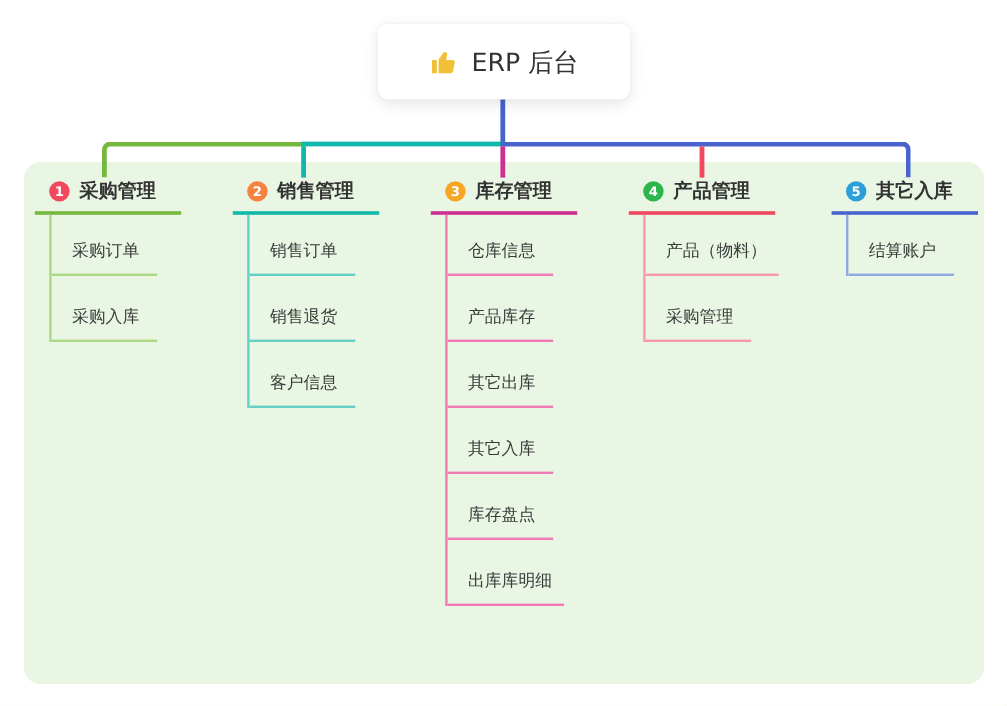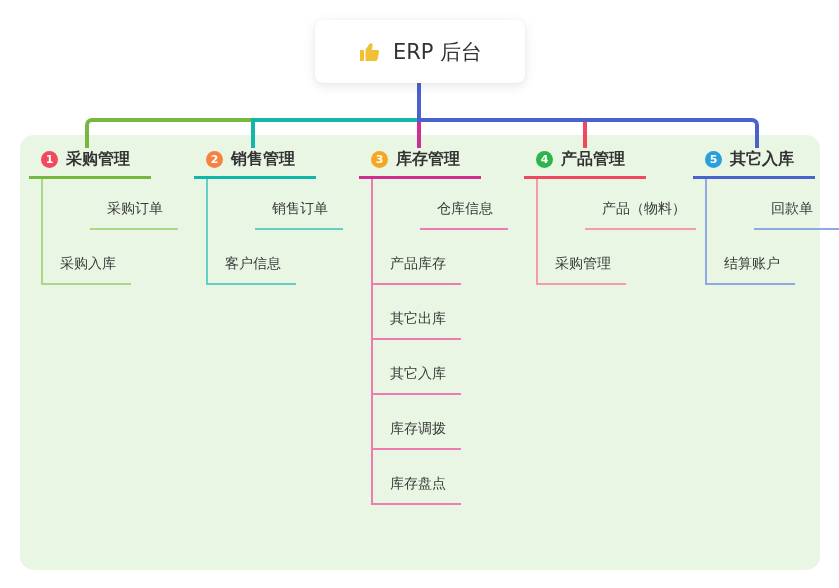--- a/index.html
+++ b/index.html
@@ -34,21 +34,21 @@
   .badge { flex:0 0 auto; width:17px; height:17px; border-radius:50%;
            background:var(--badge); color:#fff; font-size:11px; font-weight:bold;
            display:flex; align-items:center; justify-content:center; }
   .branch-label { font-size:16px; font-weight:600; color:#333; white-space:nowrap;text-align:center; }
 
   .branch-children { margin-left:12px; border-left:2px solid var(--child-line); }
   .child-row { width:max-content; min-width:88px; height:55px;
                display:flex; align-items:flex-end;
                padding:0 10px 10px 17px;
                border-bottom:2px solid var(--child-line); cursor:pointer; }
-  .child-row:first-child { height:51px;margin-left:47px; }
+  .child-row:first-child { height:51px; }
   .child-label { font-size:14px; color:#3a3a3a; white-space:nowrap; }
 </style>
 </head>
 <body>
 
 <div class="canvas">
 
   <div class="panel" style="background: rgb(233, 246, 227);"></div>
 
   <div class="root-node">
@@ -84,20 +84,23 @@
   <div class="branch" style="left: 194px; --line: #12b7ab; --child-line: #63cfc5; --badge: #f5823e;">
     <div class="branch-header">
       <span class="badge">2</span>
       <span class="branch-label">销售管理</span>
     </div>
     <div class="branch-children">
         <div class="child-row">
           <span class="child-label">销售订单</span>
         </div>
         <div class="child-row">
+          <span class="child-label">销售退货</span>
+        </div>
+        <div class="child-row">
           <span class="child-label">客户信息</span>
         </div>
       </div>
   </div>
 
   <div class="branch" style="left: 359px; --line: #ce2f92; --child-line: #f07ab2; --badge: #f6a623;">
     <div class="branch-header">
       <span class="badge">3</span>
       <span class="branch-label">库存管理</span>
     </div>
@@ -108,24 +111,24 @@
         <div class="child-row">
           <span class="child-label">产品库存</span>
         </div>
         <div class="child-row">
           <span class="child-label">其它出库</span>
         </div>
         <div class="child-row">
           <span class="child-label">其它入库</span>
         </div>
         <div class="child-row">
-          <span class="child-label">库存调拨</span>
+          <span class="child-label">库存盘点</span>
         </div>
         <div class="child-row">
-          <span class="child-label">库存盘点</span>
+          <span class="child-label">出库库明细</span>
         </div>
       </div>
   </div>
 
   <div class="branch" style="left: 524px; --line: #f0485c; --child-line: #f79ba6; --badge: #2db54b;">
     <div class="branch-header">
       <span class="badge">4</span>
       <span class="branch-label">产品管理</span>
     </div>
     <div class="branch-children">
@@ -138,21 +141,18 @@
       </div>
   </div>
 
   <div class="branch" style="left: 693px; --line: #4a62cc; --child-line: #8fa9e4; --badge: #2b9fd9;">
     <div class="branch-header">
       <span class="badge">5</span>
       <span class="branch-label">其它入库</span>
     </div>
     <div class="branch-children">
         <div class="child-row">
-          <span class="child-label">回款单</span>
-        </div>
-        <div class="child-row">
           <span class="child-label">结算账户</span>
         </div>
       </div>
   </div>
 
 </div>
 
 </body></html>

